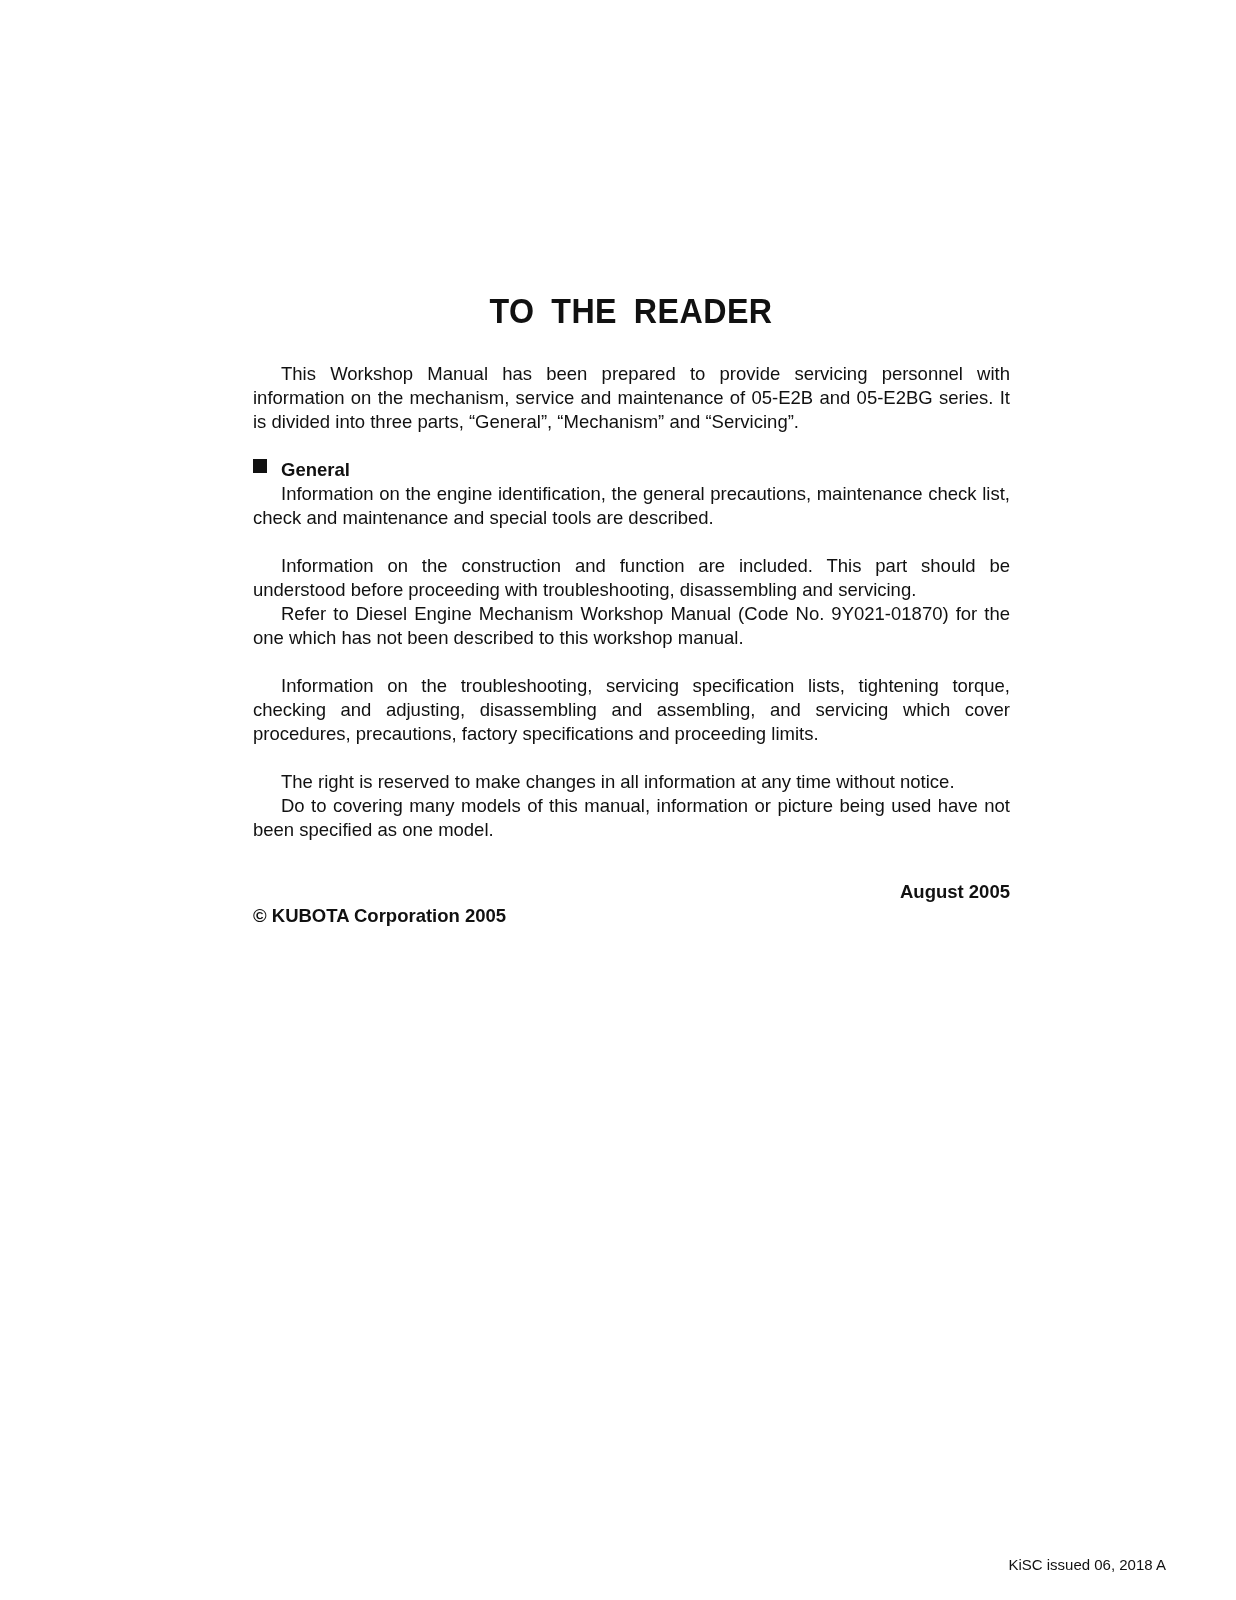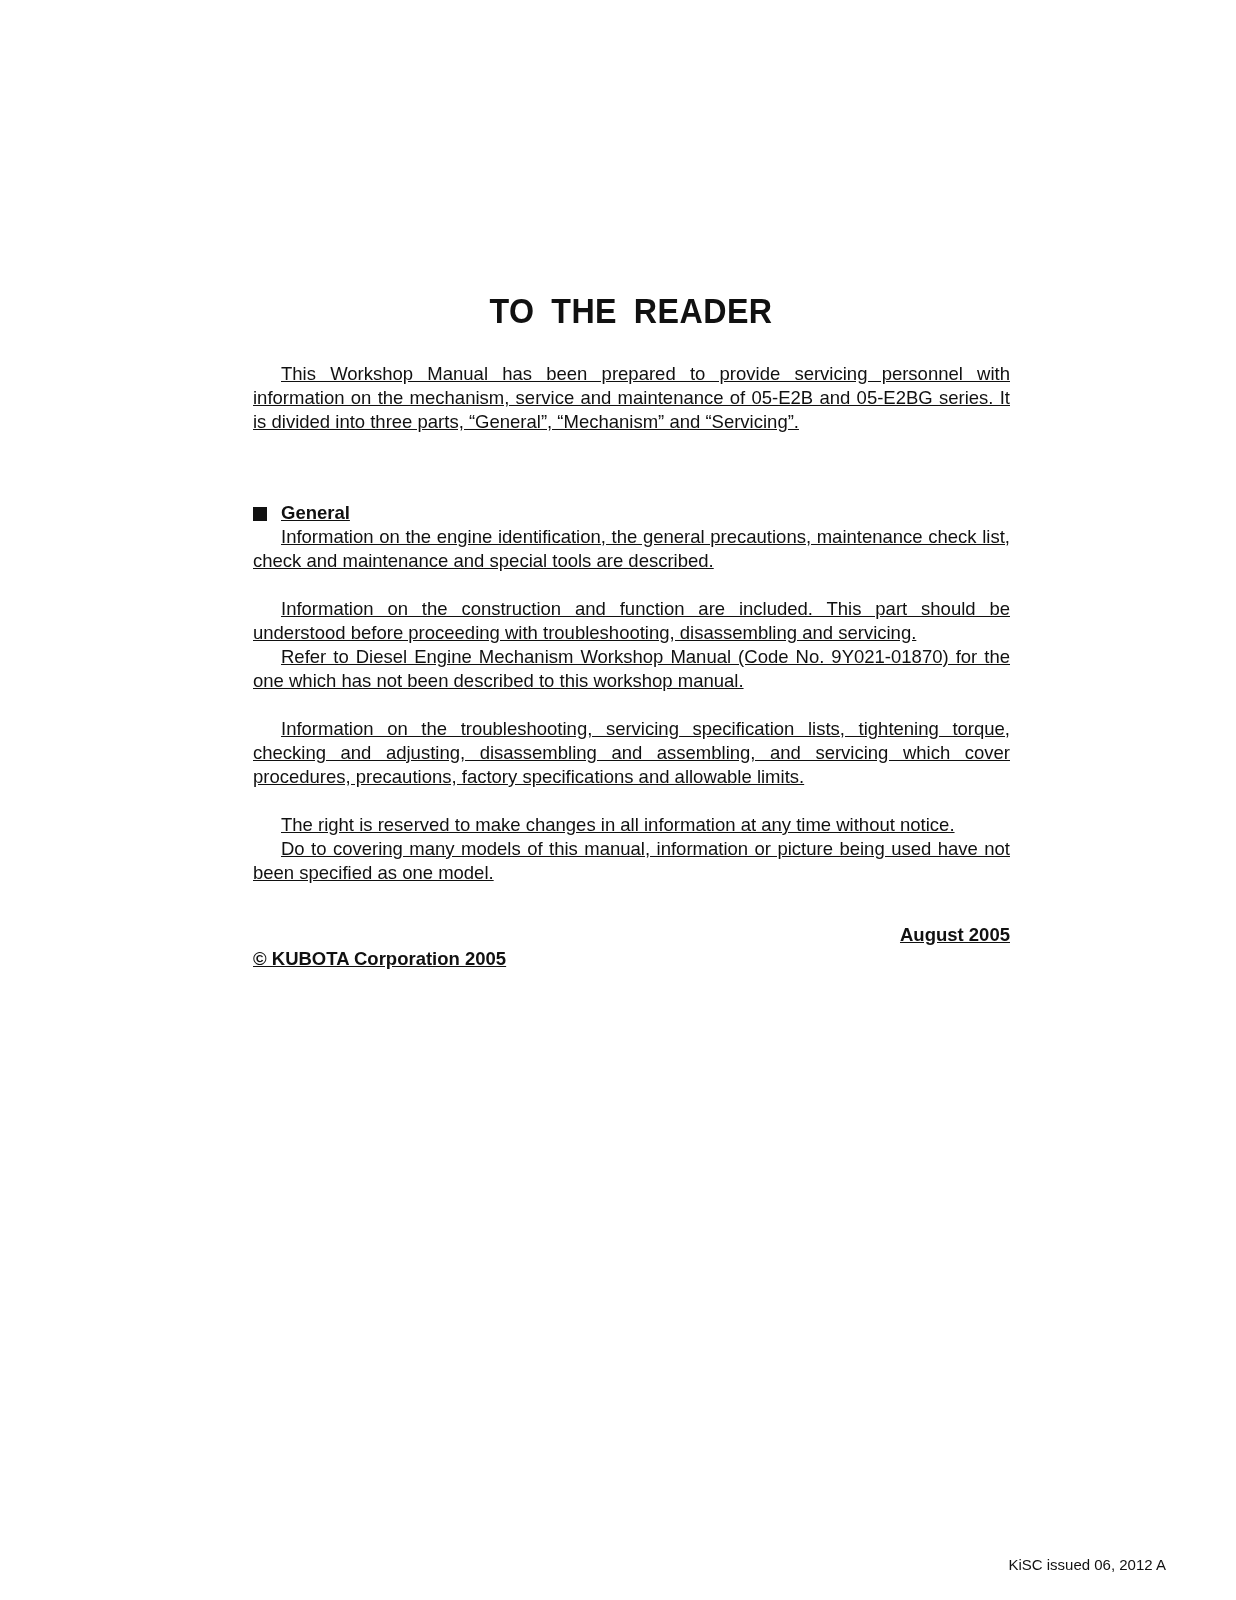--- a/index.html
+++ b/index.html
@@ -28,39 +28,36 @@
       transform: scaleX(0.92);
       transform-origin: 631px 0;
     }
     .content {
       position: absolute;
       left: 253px;
       top: 362px;
       width: 757px;
       font-size: 18.5px;
       line-height: 24px;
-      text-decoration: underline;
     }
     .para {
       margin: 0;
       text-align: justify;
       text-indent: 28px;
     }
     .para.last-left {
       text-align-last: left;
     }
     .gap {
       height: 24px;
     }
     .section-heading {
       font-weight: bold;
       display: flex;
-      align-items: center;
       height: 24px;
-      margin-top: 43px;
     }
     .bullet-square {
       display: inline-block;
       width: 14px;
       height: 14px;
       background: #111111;
       margin-right: 14px;
       margin-top: 1px;
     }
     .date-line {
@@ -104,32 +101,32 @@
     <div class="gap"></div>
 
     <div>
       <p class="para last-left">Information on the construction and function are included.  This part should be understood before proceeding with troubleshooting, disassembling and servicing.</p>
       <p class="para last-left">Refer to Diesel Engine Mechanism Workshop Manual (Code No. 9Y021-01870) for the one which has not been described to this workshop manual.</p>
     </div>
 
     <div class="gap"></div>
 
     <div>
-      <p class="para last-left">Information on the troubleshooting, servicing specification lists, tightening torque, checking and adjusting, disassembling and assembling, and servicing which cover procedures, precautions, factory specifications and allowable limits.</p>
+      <p class="para last-left">Information on the troubleshooting, servicing specification lists, tightening torque, checking and adjusting, disassembling and assembling, and servicing which cover procedures, precautions, factory specifications and proceeding limits.</p>
     </div>
 
     <div class="gap"></div>
 
     <div>
       <p class="para last-left">The right is reserved to make changes in all information at any time without notice.</p>
       <p class="para last-left">Do to covering many models of this manual, information or picture being used have not been specified as one model.</p>
     </div>
 
     <div class="gap"></div>
 
     <div class="date-line">August 2005</div>
     <div class="copyright">© KUBOTA Corporation 2005</div>
 
   </div>
 
-  <div class="footer-issue">KiSC issued 06, 2012 A</div>
+  <div class="footer-issue">KiSC issued 06, 2018 A</div>
 
 </div>
 
 </body></html>

